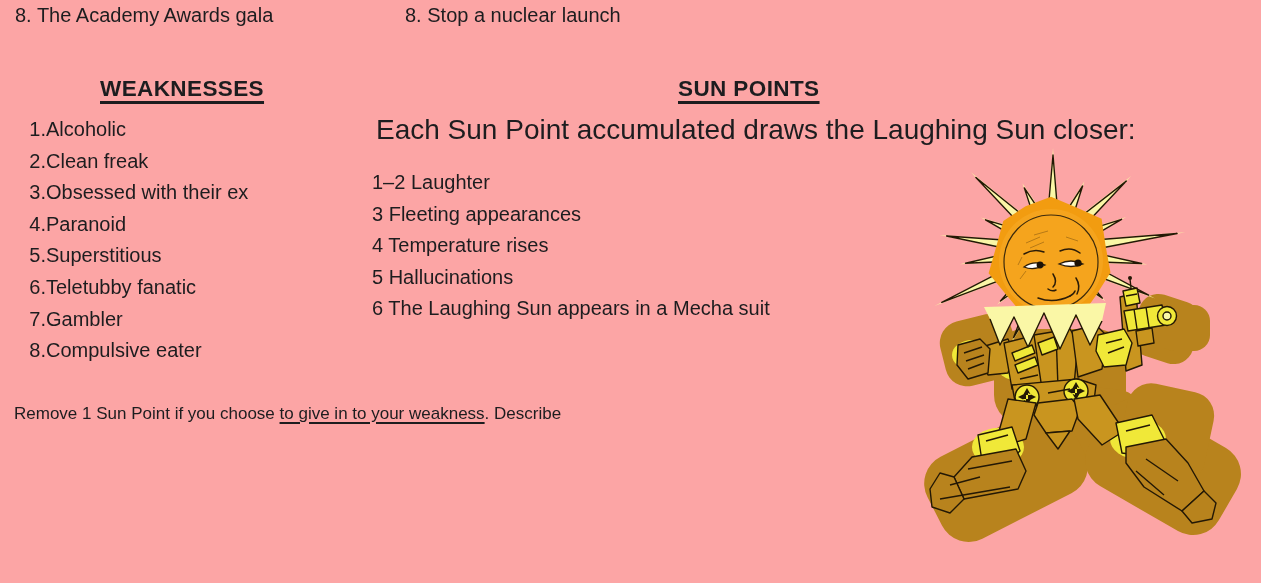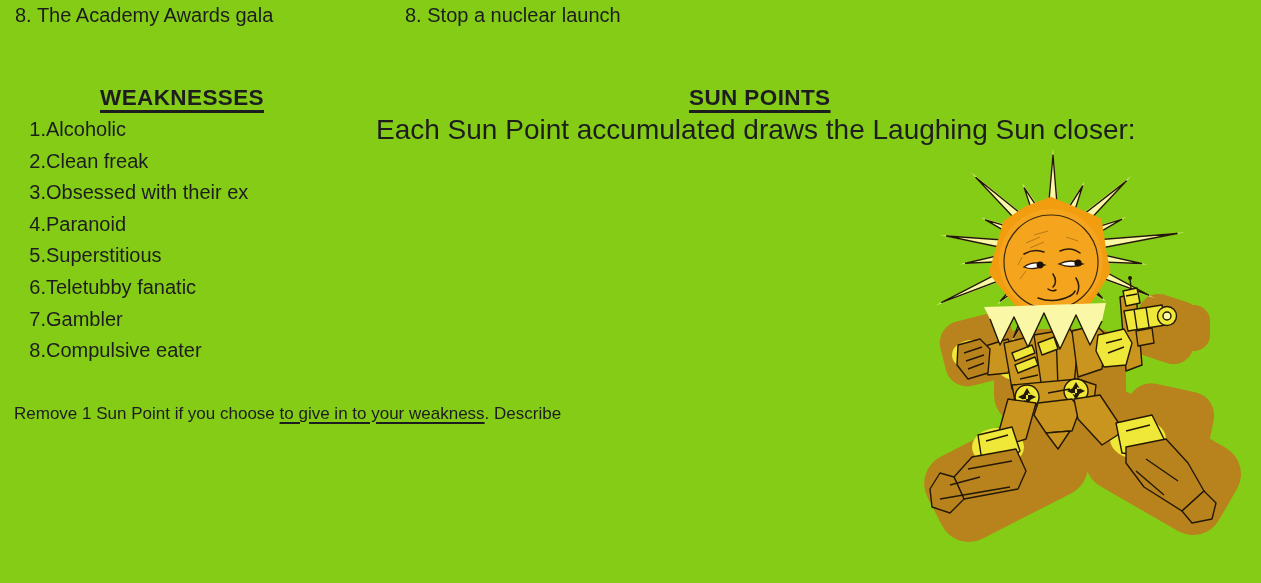--- a/index.html
+++ b/index.html
@@ -1,30 +1,30 @@
 <!DOCTYPE html>
 <html><head>
 <meta charset="utf-8">
 <style>
   html,body{margin:0;padding:0;background:#ffffff;}
   .page{
-    position:relative;width:1261px;height:583px;background:#84cc16;
+    position:relative;width:1261px;height:583px;background:#fca5a5;
     font-family:"Liberation Sans", sans-serif;color:#1d1d1f;overflow:hidden;
   }
   .top-item{position:absolute;top:4px;font-size:20px;white-space:nowrap;}
   #top-item-1{left:15px;}
   #top-item-2{left:405px;}
   #top-item-3{left:817px;}
   .heading{
-    position:absolute;top:85px;margin:0;font-size:22.5px;font-weight:700;
+    position:absolute;top:76px;margin:0;font-size:22.5px;font-weight:700;
     letter-spacing:.4px;text-decoration:underline;text-decoration-thickness:3px;
     text-underline-offset:5px;white-space:nowrap;
   }
   #weaknesses-heading{left:100px;}
-  #sun-points-heading{left:678px;margin-left:11px;}
+  #sun-points-heading{left:678px;}
   .weak-list{
     position:absolute;left:14px;top:114px;margin:0;padding:0;list-style:none;
     font-size:20px;line-height:31.6px;
   }
   .weak-list li{display:flex;}
   .weak-num{width:32px;text-align:right;flex:none;}
   .sun-intro{position:absolute;left:376px;top:114px;margin:0;font-size:28px;line-height:31.6px;white-space:nowrap;}
   .sun-levels{
     position:absolute;left:372px;top:167px;margin:0;padding:0;list-style:none;
     font-size:20px;line-height:31.6px;
@@ -73,20 +73,27 @@
         <span class="weak-num">7.</span>
         <span>Gambler</span>
       </li>
     <li>
         <span class="weak-num">8.</span>
         <span>Compulsive eater</span>
       </li>
   </ol>
 
   <p class="sun-intro">Each Sun Point accumulated draws the Laughing Sun closer:</p>
+  <ul class="sun-levels">
+    <li>1–2 Laughter</li>
+    <li>3 Fleeting appearances</li>
+    <li>4 Temperature rises</li>
+    <li>5 Hallucinations</li>
+    <li>6 The Laughing Sun appears in a Mecha suit</li>
+  </ul>
 
   <p class="rule"><span>Remove 1 Sun Point if you choose </span><span class="u">to give in to your weakness</span><span>. Describe</span><br></p>
 
   <svg class="illustration" viewBox="0 0 341 436" xmlns="http://www.w3.org/2000/svg">
 
     <g fill="#B8831D">
       <rect x="22" y="170" width="74" height="66" rx="22" transform="rotate(-14 59 203)"></rect>
       <rect x="74" y="182" width="132" height="96" rx="30"></rect>
       <rect x="214" y="150" width="64" height="64" rx="20" transform="rotate(18 246 182)"></rect>
       <rect x="238" y="158" width="52" height="46" rx="16"></rect>

